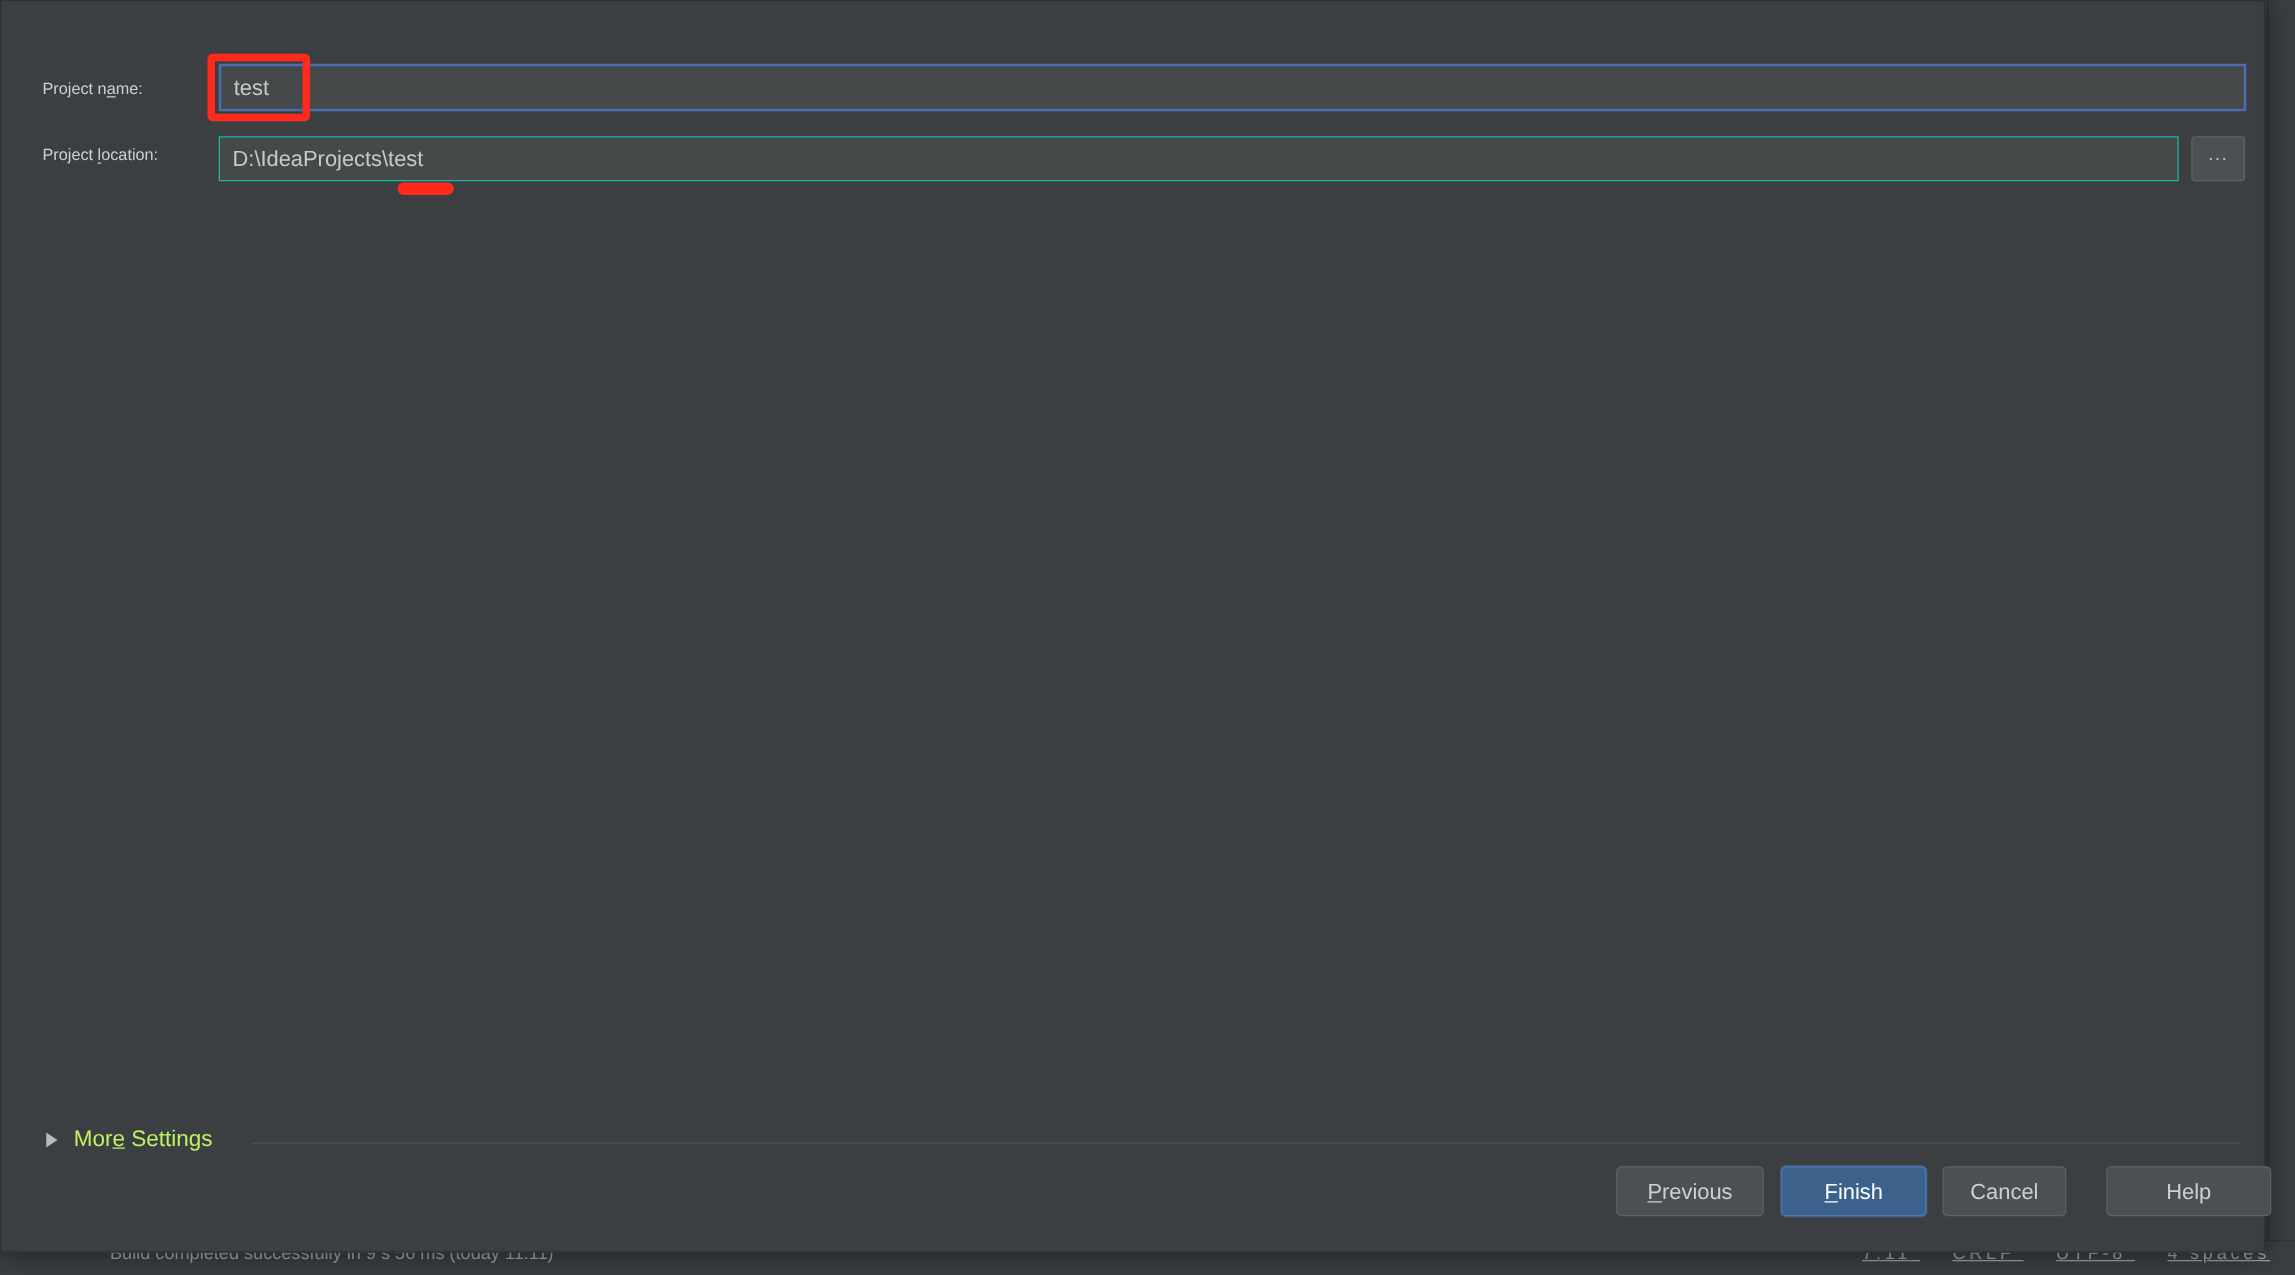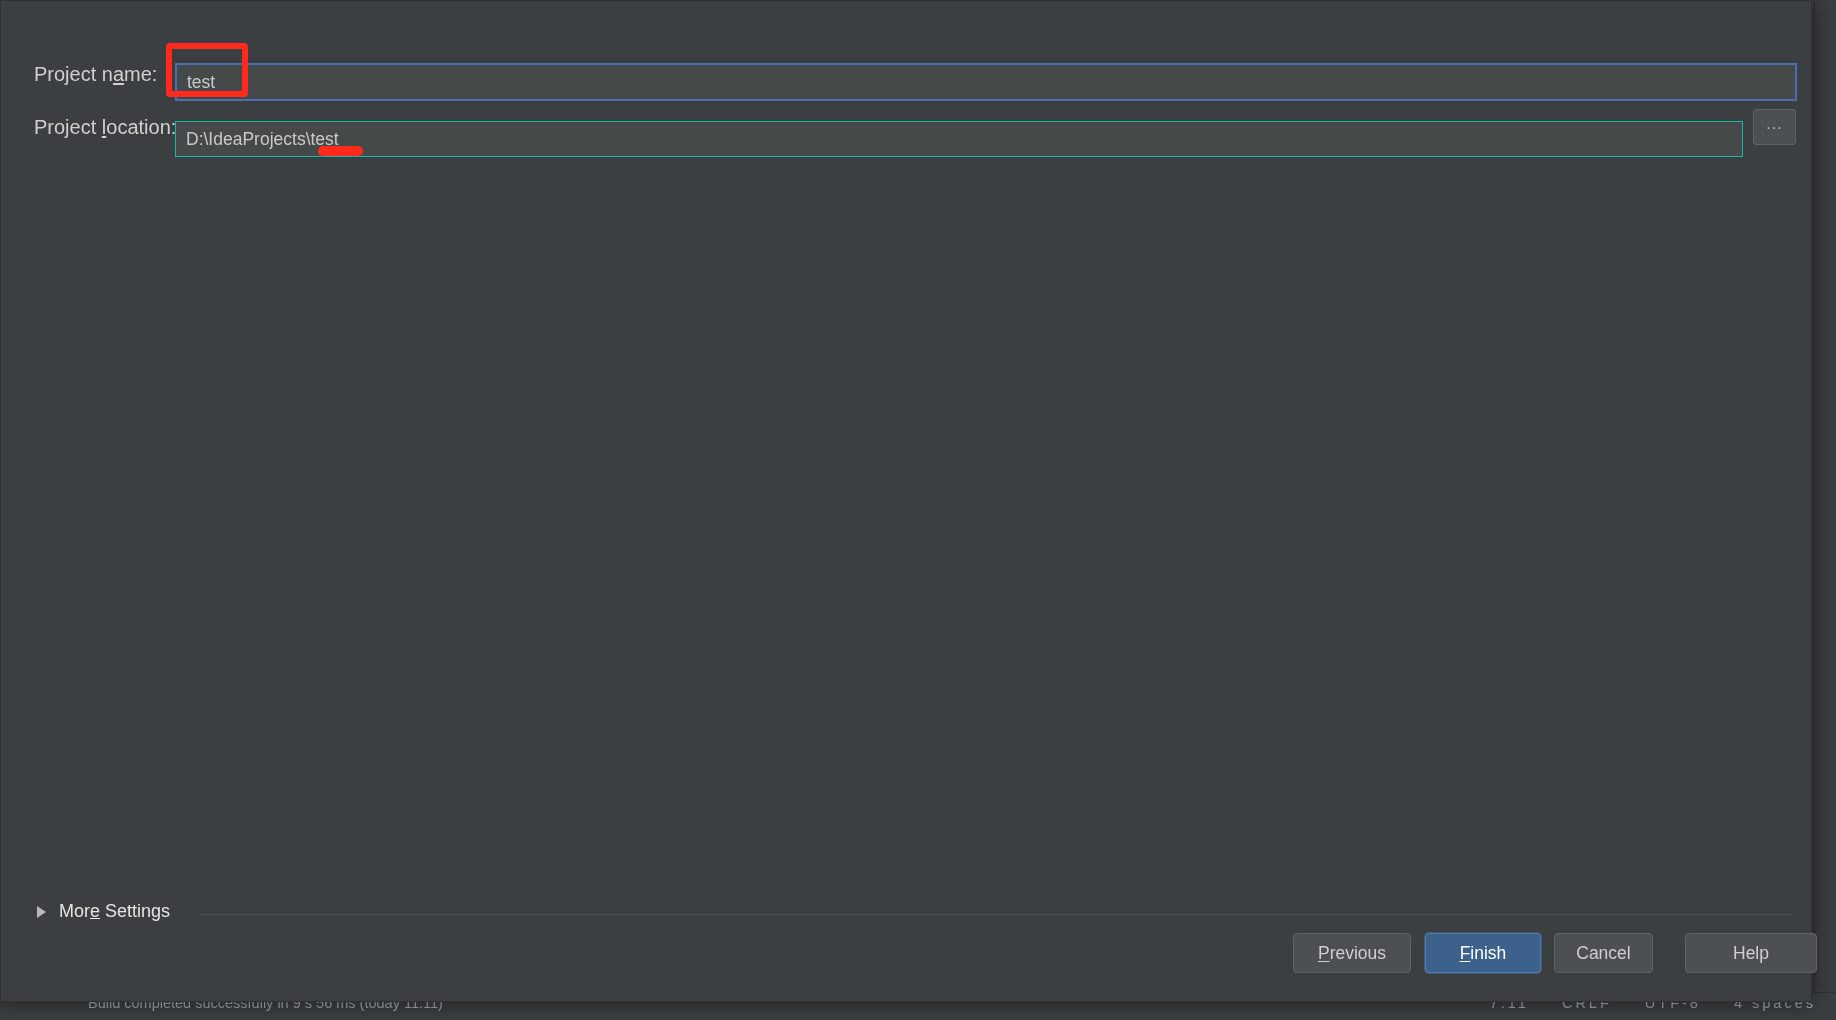--- a/index.html
+++ b/index.html
@@ -78,20 +78,21 @@
   .status-left {
     position: absolute;
     left: 88px; top: 2px;
     white-space: nowrap;
   }
   .status-right {
     position: absolute;
     right: 20px; top: 2px;
     white-space: nowrap;
     letter-spacing: 3px;
+    text-decoration: underline;
   }
   .status-right span { margin-left: 26px; }
 
   .ide-editor-scroll {
     position:absolute;
     right: 24px; top: 120px;
     width: 10px; height: 60px;
     background: transparent;
     color:#6e7579; font-size: 11px;
   }
@@ -161,39 +162,38 @@
     line-height: 1;
     cursor: default;
   }
 
   
   .form-area { position: relative; }
 
   .row-label {
     position: absolute;
     color: #d0d0d0;
-    font-size: 20px;
+    font-size: 13px;
     white-space: nowrap;
     text-align: center;
   }
   .row-label u { text-decoration: underline; text-underline-offset: 2px; }
 
   #label-project-name { left: 33px; top: 62px; }
   #label-project-location { left: 33px; top: 115px; }
 
   .text-input {
     position: absolute;
     background: #45494a;
     color: #c9c9c9;
     font-size: 17.5px;
     padding: 0 10px;
     display: flex;
     align-items: center;
     font-family: "Liberation Sans", sans-serif;
-    margin-top: 12px;
   }
 
   #input-project-name {
     left: 174px; top: 50px;
     width: 1622px; height: 38px;
     border: 2px solid #4b6eaf;
     background: #45494a;
   }
 
   #input-project-location {
@@ -243,21 +243,21 @@
     left: 0; right: 0;
     top: 900px;
     height: 30px;
   }
   #more-settings-toggle {
     position: absolute;
     left: 36px; top: 0;
     display: flex;
     align-items: center;
     gap: 13px;
-    color: #e5e5e5;
+    color: #bef264;
     font-size: 18px;
     cursor: default;
   }
   .tri-right {
     width: 0; height: 0;
     border-left: 9px solid #b9b9b9;
     border-top: 6px solid transparent;
     border-bottom: 6px solid transparent;
   }
   #more-settings-sep {

